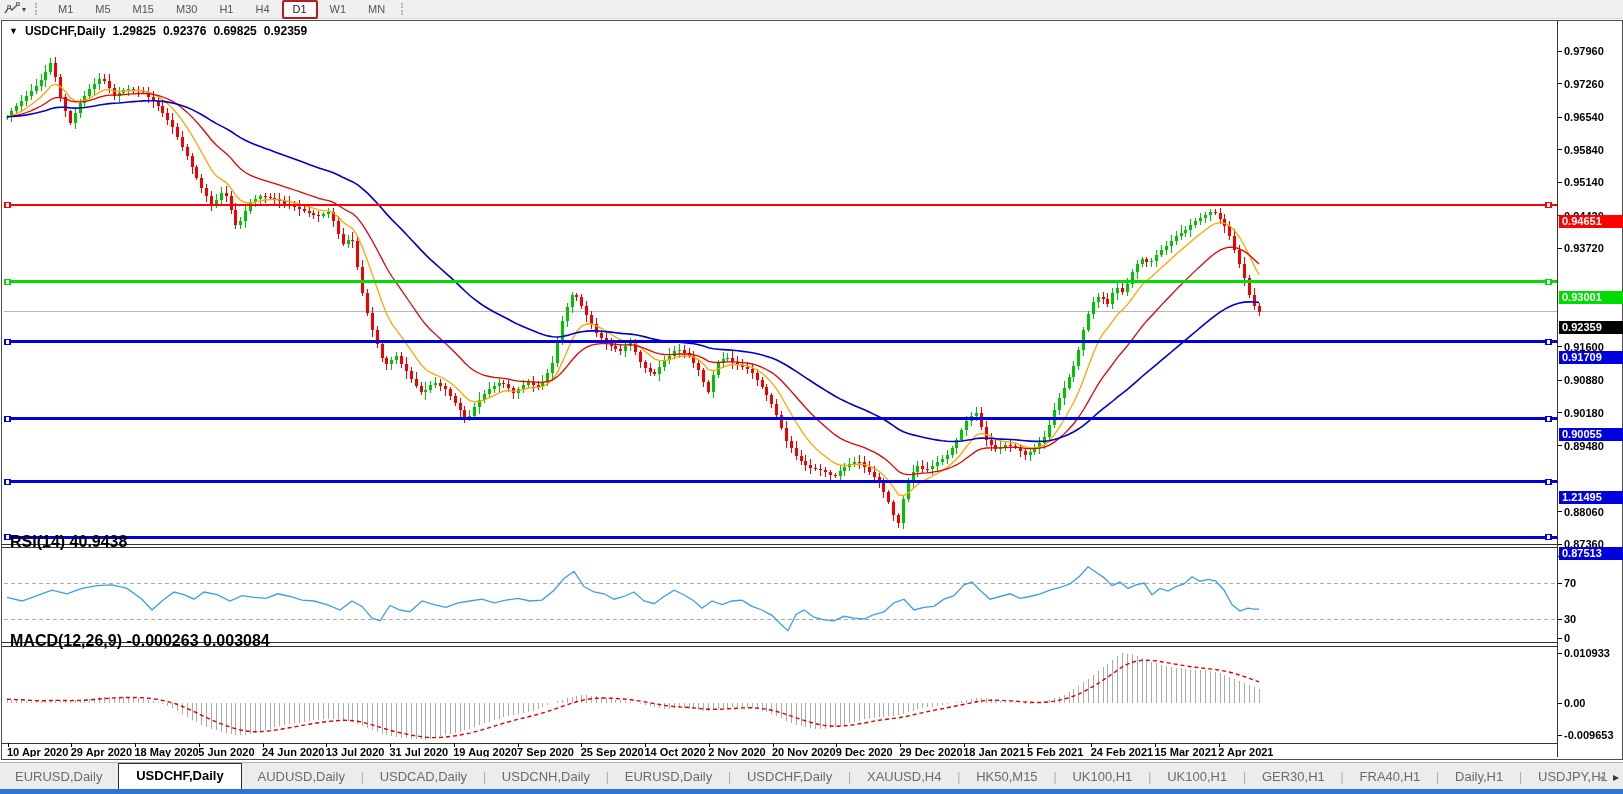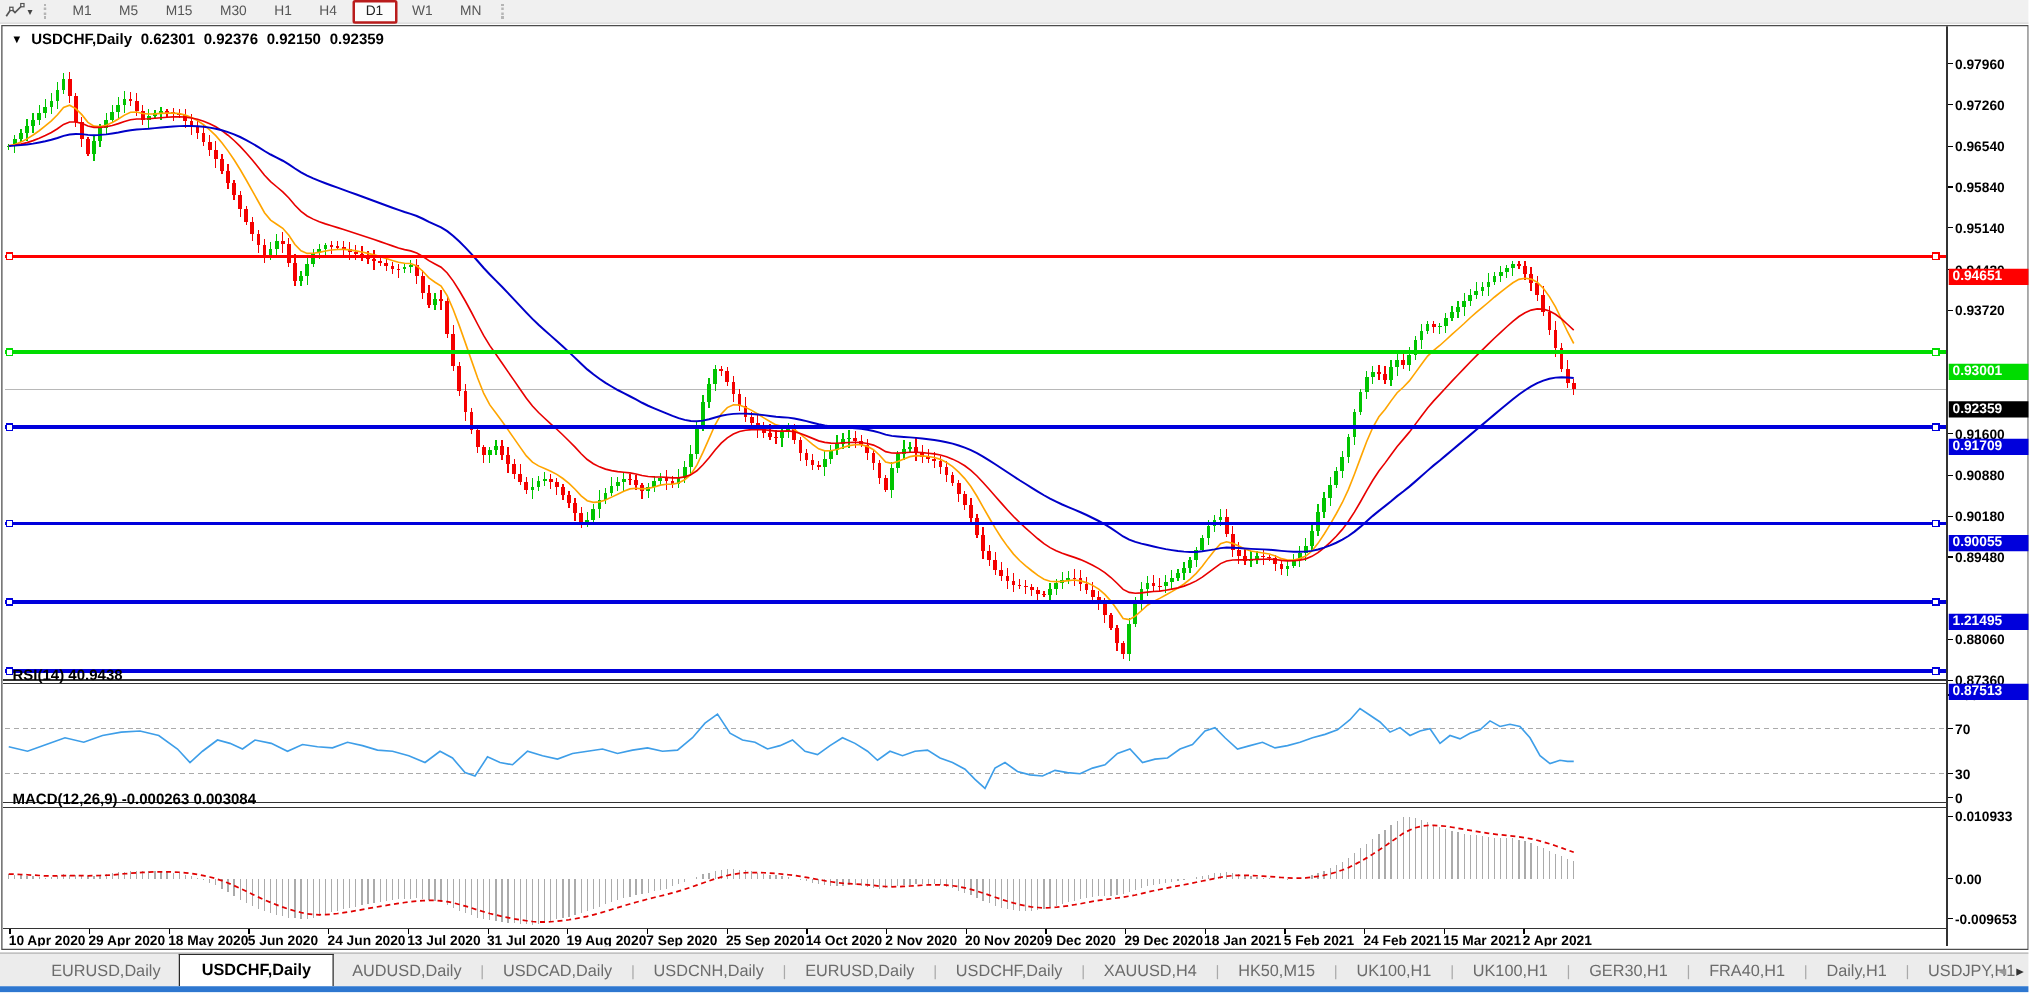--- a/index.html
+++ b/index.html
@@ -14,26 +14,26 @@
   .tf-btn{font-size:11px;color:#555;padding:1px 9px;margin:16px 1px;border:1px solid transparent;
           border-radius:2px;cursor:pointer;line-height:13px;}
   .tf-btn.active{background:#fcfcfc;border:2px solid #b91c1c;color:#222;}
   
   .chart-window{position:absolute;top:20px;left:1px;width:1620px;height:738px;
                 border:1px solid #4d4d4d;background:#fff;}
   .chart-window svg{position:absolute;top:0;left:0;}
   .chart-title{position:absolute;top:3px;left:7px;font-size:12px;font-weight:700;color:#000;
                display:flex;gap:7px;align-items:center;white-space:nowrap;z-index:5;}
   .chart-title .tri{font-size:9px;}
-  .pane-label{position:absolute;font-size:12px;font-weight:700;color:#000;z-index:5;white-space:nowrap;}
+  .pane-label{position:absolute;font-size:16px;font-weight:700;color:#000;z-index:5;white-space:nowrap;}
   .badge{position:absolute;left:1557px;width:61px;height:13px;line-height:13px;
          font-size:11px;font-weight:700;color:#fff;padding-left:3px;z-index:6;margin-top:16px;}
   
   .tabbar{position:absolute;top:762px;left:0;width:1623px;height:27px;background:#ececec;
-          border-top:1px solid #b3b3b3;display:flex;align-items:flex-end;padding-left:26px;
+          border-top:1px solid #b3b3b3;display:flex;align-items:flex-end;
           box-sizing:border-box;overflow:hidden;justify-content:space-between;}
   .tab{font-size:13px;color:#6b6b6b;padding:4px 15px 5px 15px;white-space:nowrap;cursor:pointer;}
   .tab.active{background:#fff;color:#000;font-weight:700;border:1px solid #2b2b2b;border-bottom:none;
               padding:4px 17px 6px 17px;margin-bottom:0;}
   .tabsep{color:#aaa;font-size:12px;padding-bottom:5px;}
   .tab-arrows{position:absolute;right:4px;bottom:5px;display:flex;gap:8px;font-size:12px;}
   .tab-arrows span{cursor:pointer;}
   .bottom-strip{position:absolute;top:789px;left:0;width:1623px;height:5px;background:#2e77d0;}
 </style>
 </head>
@@ -969,23 +969,23 @@
           <line x1="1153.5" y1="722" x2="1153.5" y2="726" stroke="#000" stroke-width="1"></line>
           <text x="1152.5" y="735" font-size="11" font-weight="700" fill="#000" font-family="Liberation Sans, sans-serif">15 Mar 2021</text>
           <line x1="1217.25" y1="722" x2="1217.25" y2="726" stroke="#000" stroke-width="1"></line>
           <text x="1216.25" y="735" font-size="11" font-weight="700" fill="#000" font-family="Liberation Sans, sans-serif">2 Apr 2021</text>
         </g>
       </svg>
 
     <div class="chart-title">
       <span class="tri">▼</span>
       <span>USDCHF,Daily</span>
-      <span>0.62301</span>
+      <span>1.29825</span>
       <span>0.92376</span>
-      <span>0.92150</span>
+      <span>0.69825</span>
       <span>0.92359</span>
     </div>
 
     <div class="pane-label" style="top:512px;left:8px;">
       <span>RSI(14)</span>
       <span>40.9438</span>
     </div>
     <div class="pane-label" style="top:611px;left:8px;">
       <span>MACD(12,26,9)</span>
       <span>-0.000263 0.003084</span>

